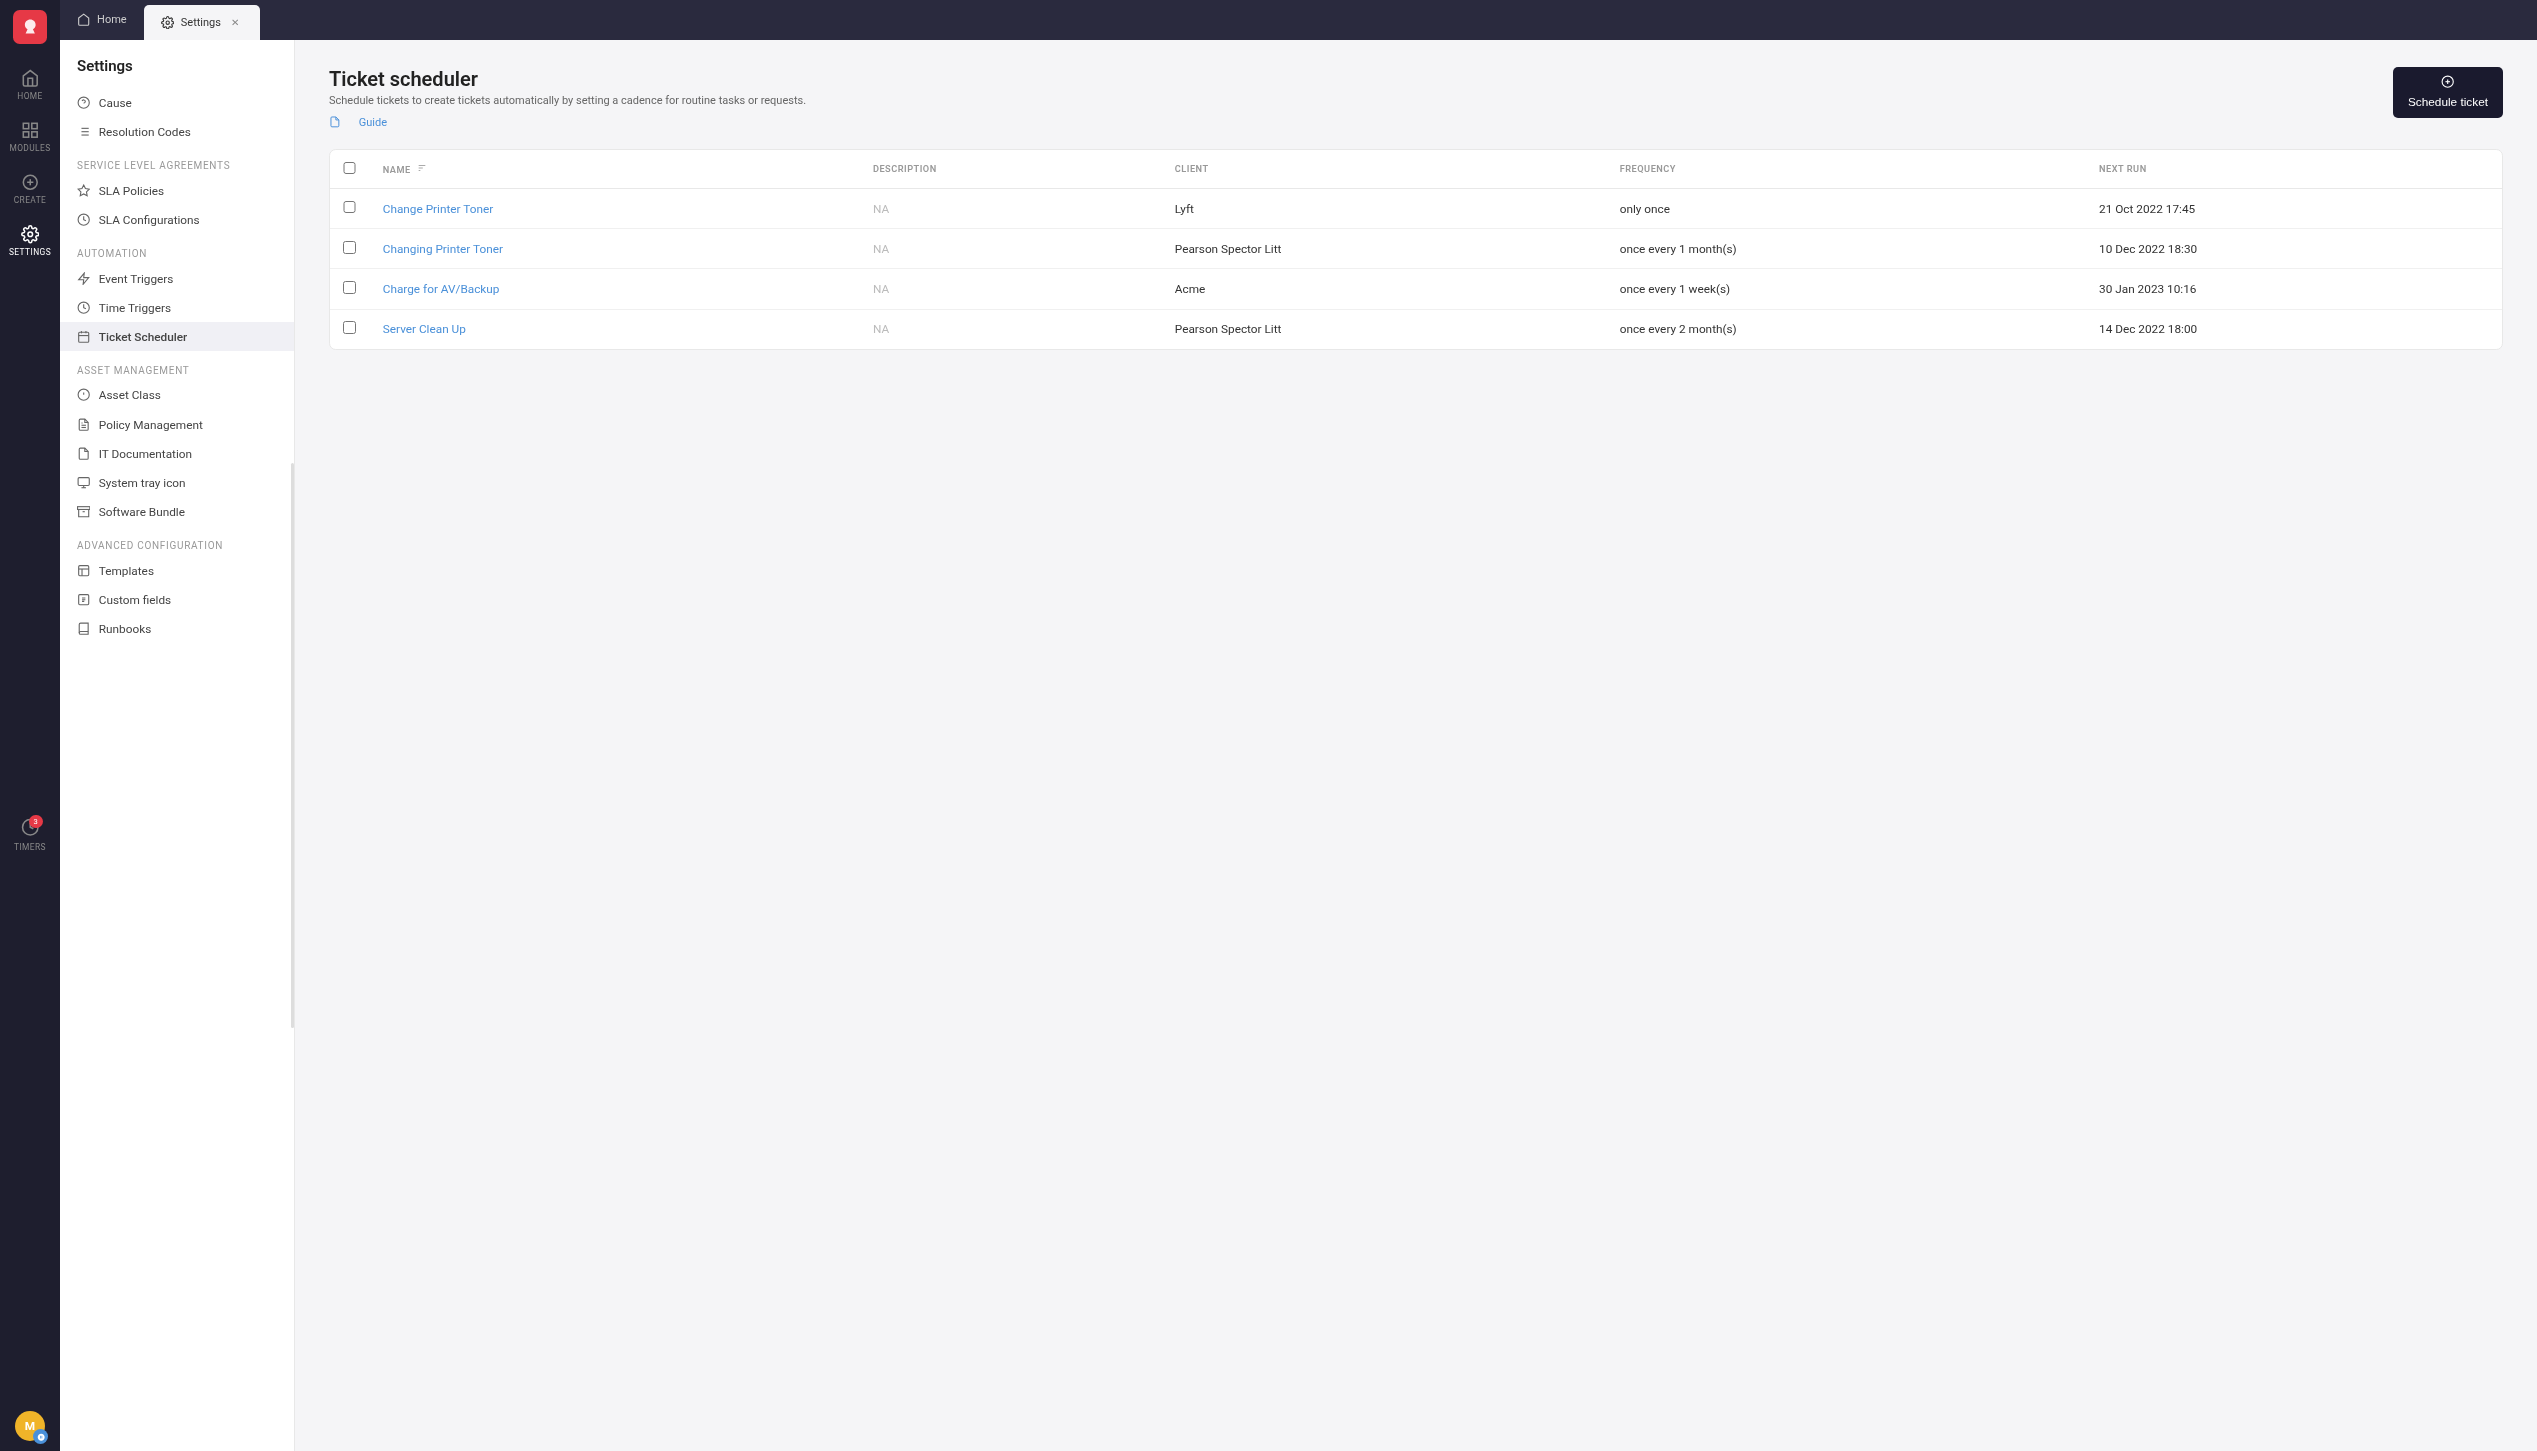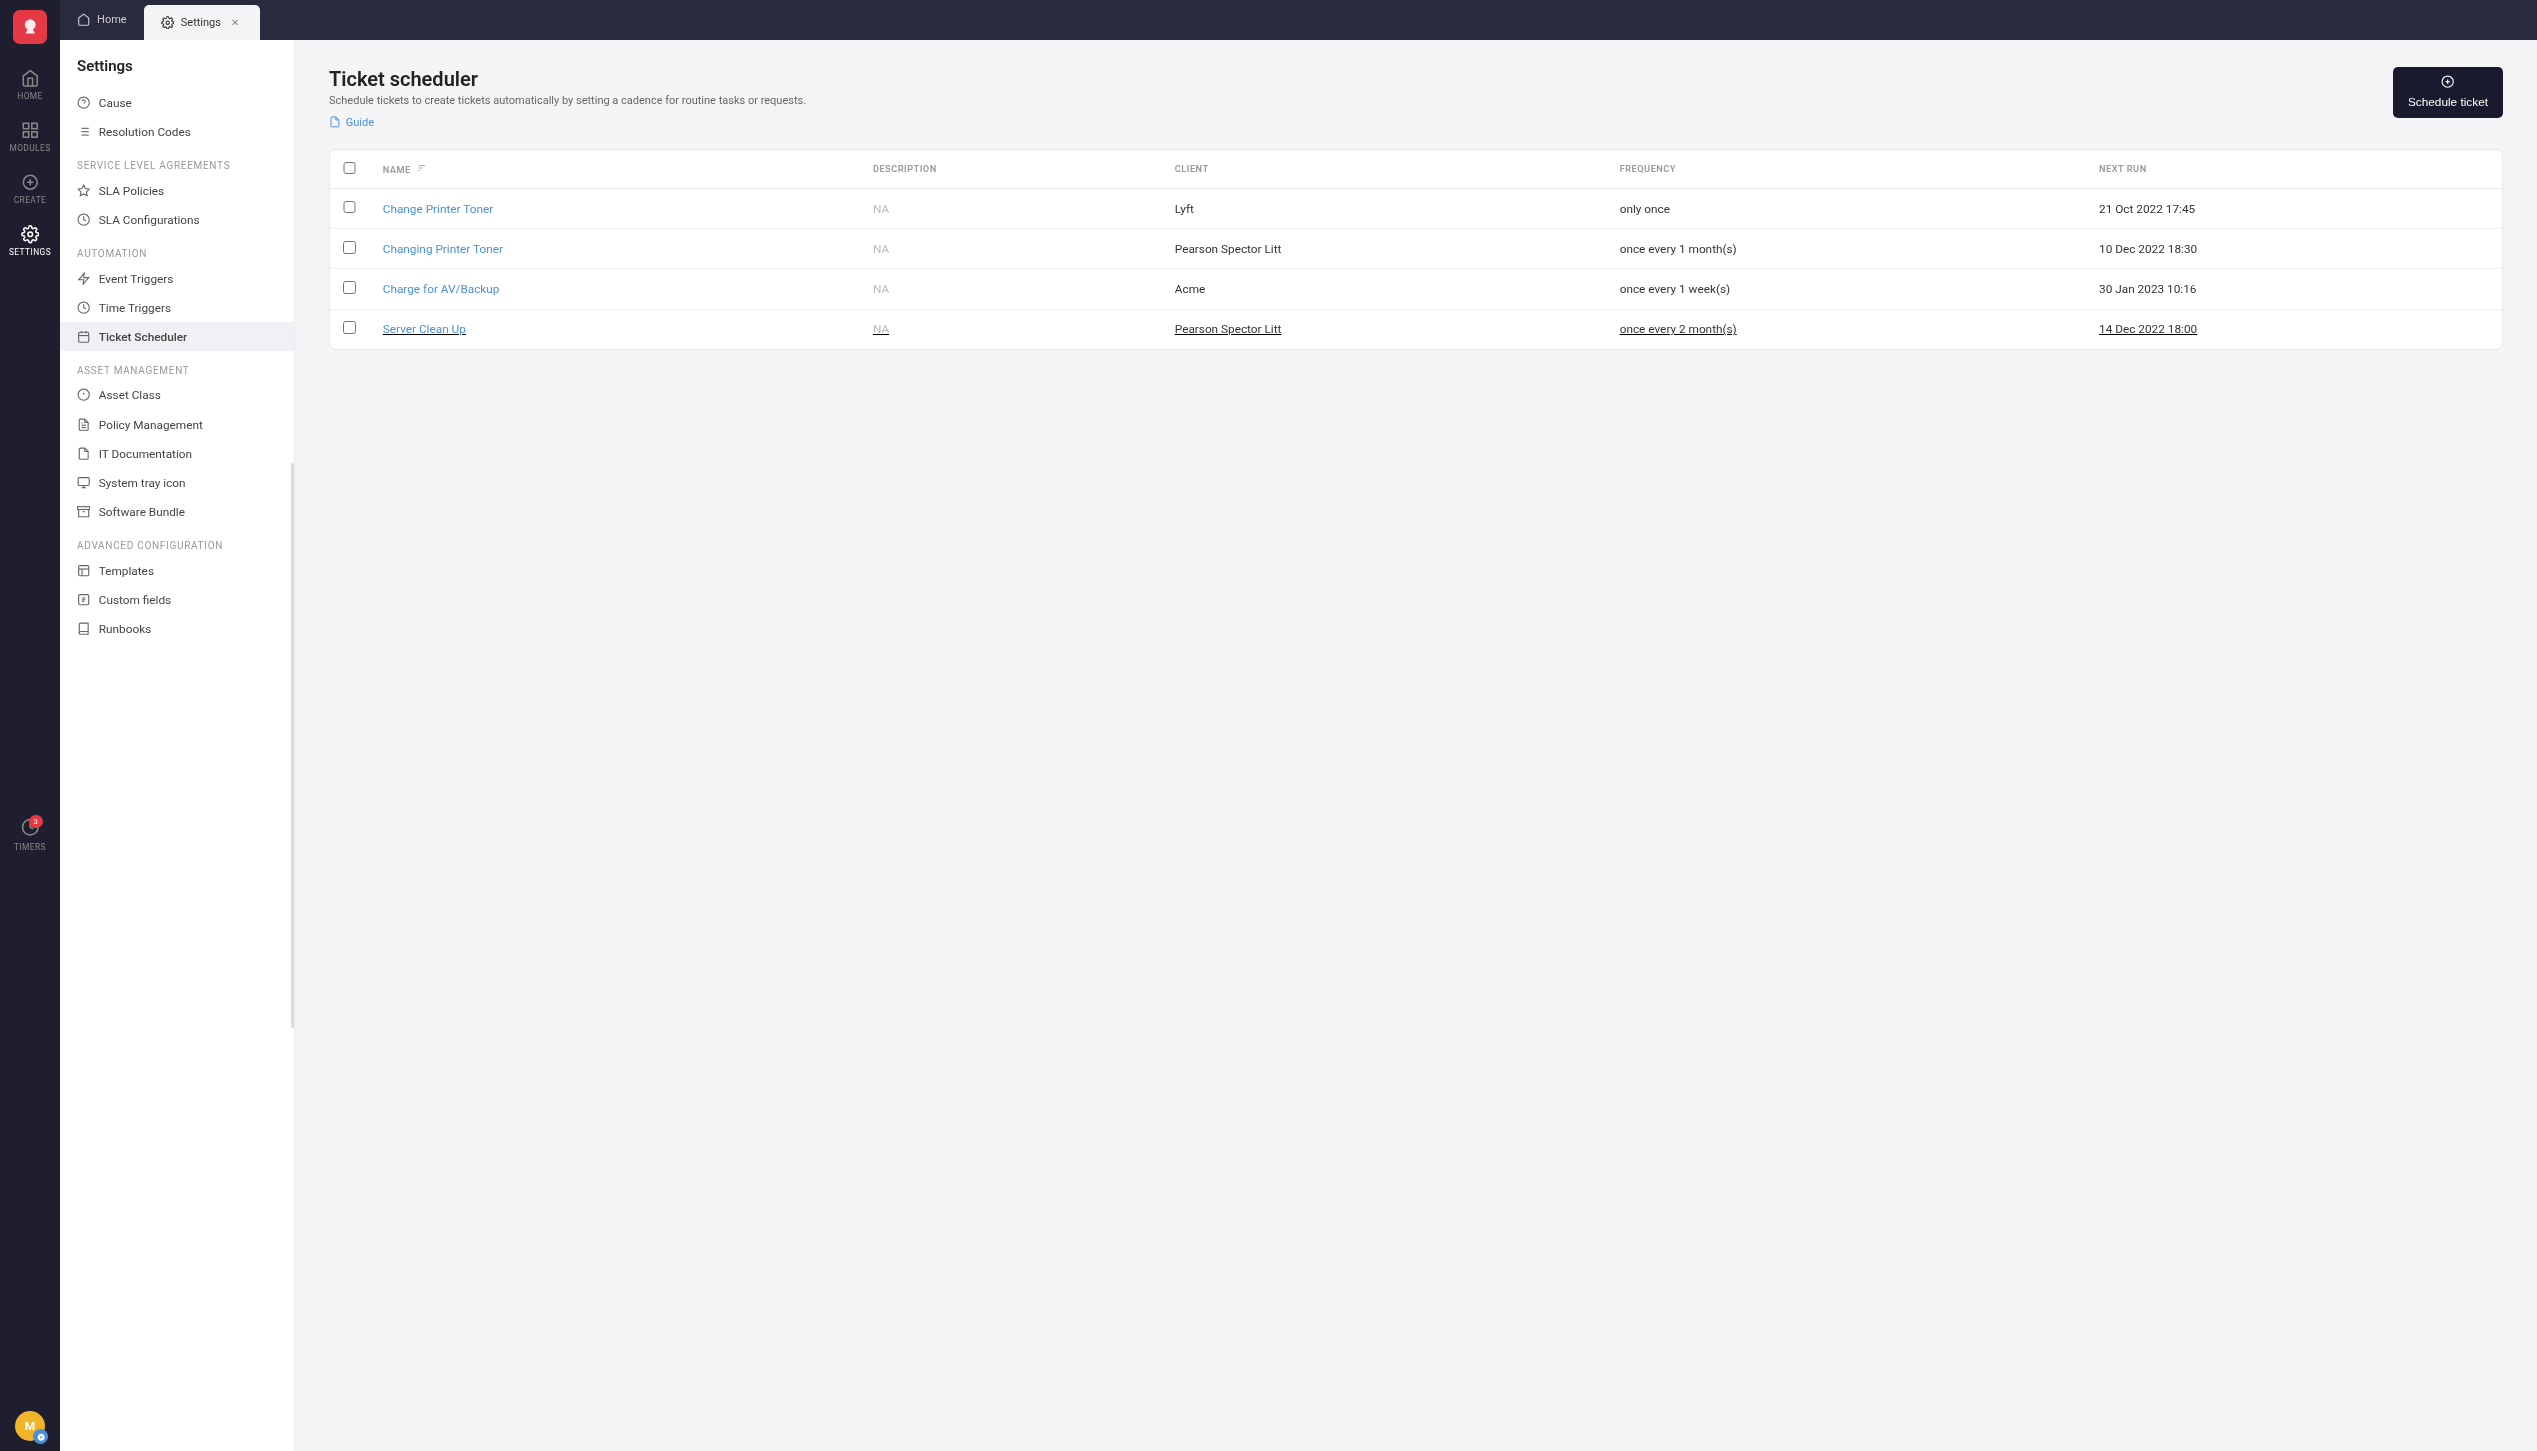--- a/index.html
+++ b/index.html
@@ -128,21 +128,21 @@
       padding: 27px 34px;
       background: #f5f5f7;
     }
     .page-header {
       display: flex; justify-content: space-between; align-items: flex-start;
       margin-bottom: 20px;
     }
     .page-title { font-size: 20px; font-weight: 600; color: #222; }
     .page-subtitle { font-size: 11px; color: #666; margin-top: 3.4px; }
     .guide-link {
-      display: flex; align-items: center; gap: 5px;
+      display: flex; align-items: center; gap: 18px;
       color: #4a90d9; font-size: 11px; cursor: pointer;
       margin-top: 8.4px;
     }
 
     .schedule-btn {
       background: #1a1a2e; color: white;
       border: none; border-radius: 5px;
       padding: 8.4px 15px; font-size: 11.8px; font-weight: 500;
       cursor: pointer; display: flex; align-items: center; gap: 6.7px;
       white-space: nowrap;
@@ -157,21 +157,21 @@
       border: 0.8px solid #e8e8e8;
     }
     table { width: 100%; border-collapse: collapse; }
     thead tr { border-bottom: 1.7px solid #e8e8e8; }
     thead th {
       padding: 11.8px 13.4px; text-align: left;
       font-size: 9.2px; font-weight: 600; color: #999;
       text-transform: uppercase; letter-spacing: 0.5px;
     }
     tbody tr { border-bottom: 0.8px solid #f0f0f0; }
-    tbody tr:last-child { border-bottom: none; text-decoration: underline; }
+    tbody tr:last-child { border-bottom: none; }
     tbody td { padding: 11.8px 13.4px; font-size: 11.8px; color: #333; }
     .name-link { color: #4a90d9; cursor: pointer; }
     .na-text { color: #bbb; }
     .checkbox-col { width: 34px; }
     input[type="checkbox"] { width: 12.6px; height: 12.6px; cursor: pointer; accent-color: #4a90d9; }
 
     .sort-icon { display: inline-flex; align-items: center; margin-left: 3.4px; }
   </style>
 </head>
 <body>

